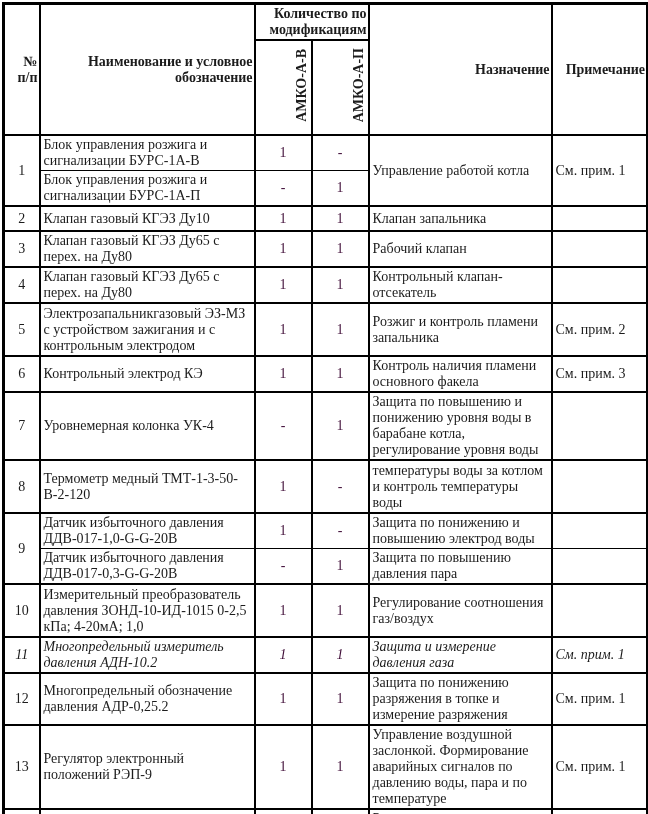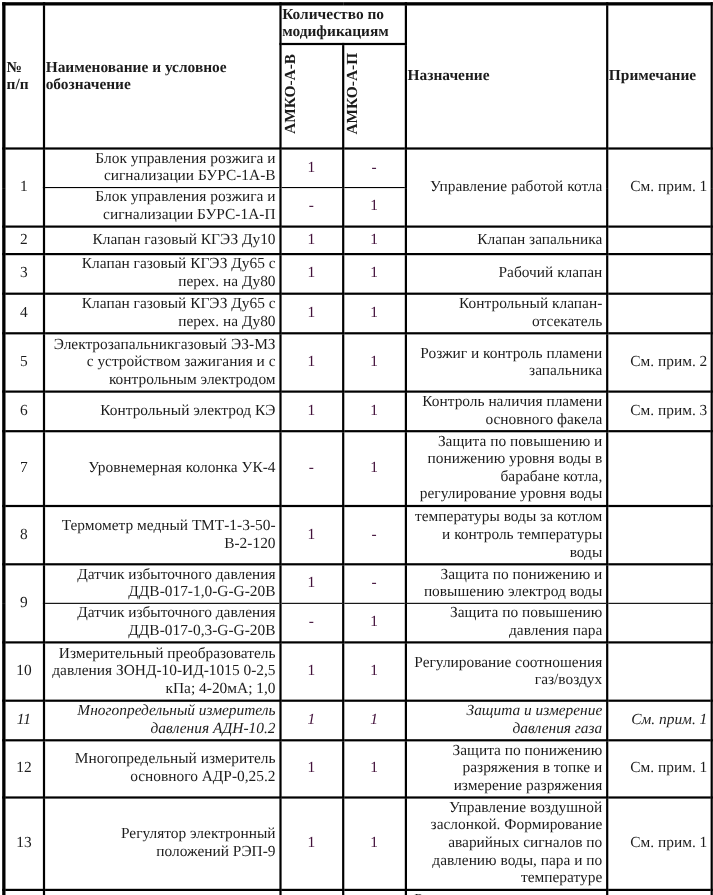--- a/index.html
+++ b/index.html
@@ -11,26 +11,26 @@
   .page { position:relative; width:648px; height:814px; box-sizing:border-box; padding:2px 0 0 2px; overflow:hidden; }
   table.spec { border-collapse:collapse; table-layout:fixed; width:644px; border:3px solid #000; }
   th, td {
     border:2px solid #000;
     font-size:14px; line-height:16px;
     vertical-align:middle;
     padding:1px 3px;
     overflow:hidden;
     word-wrap:break-word;
   }
-  th { font-weight:bold; text-align:left; padding:1px 1px; }
+  th { font-weight:bold; text-align:right; padding:1px 1px; }
   tr.h1 { height:28px; }
   tr.h2 { height:95px; }
   td.c-num { text-align:center; padding:0; }
   td.c-qty { text-align:center; padding:0; color:#42103a; }
-  td.c-name, td.c-purpose, td.c-note { text-align:right; }
+  td.c-name, td.c-purpose, td.c-note { text-align:left; }
   .v-span { writing-mode:vertical-rl; transform:rotate(180deg); white-space:nowrap; display:inline-block; }
   .u-red {
     text-decoration-style:wavy;
     text-decoration-color:#e23434; text-decoration-thickness:1px; text-underline-offset:2px;
   }
   .u-green {
     text-decoration-style:wavy;
     text-decoration-color:#3f9e3f; text-decoration-thickness:1px; text-underline-offset:2px;
   }
   tr td.tb { border-bottom-width:1px; }
@@ -161,21 +161,21 @@
         <tr style="height: 35px; font-style: italic;">
           <td class="c-num">11</td>
           <td class="c-name"><span>Многопредельный  измеритель давления АДН-10.2</span></td>
           <td class="c-qty">1</td>
           <td class="c-qty">1</td>
           <td class="c-purpose"><span>Защита и измерение давления газа</span></td>
           <td class="c-note">См. прим. 1</td>
         </tr>
         <tr style="height: 52px;">
           <td class="c-num">12</td>
-          <td class="c-name"><span>Многопредельный  измеритель основного АДР-0,25.2</span></td>
+          <td class="c-name"><span>Многопредельный  обозначение давления АДР-0,25.2</span></td>
           <td class="c-qty">1</td>
           <td class="c-qty">1</td>
           <td class="c-purpose"><span>Защита по понижению разряжения в топке и измерение разряжения</span></td>
           <td class="c-note">См. прим. 1</td>
         </tr>
         <tr style="height: 80px;">
           <td class="c-num">13</td>
           <td class="c-name"><span>Регулятор электронный положений РЭП-9</span></td>
           <td class="c-qty">1</td>
           <td class="c-qty">1</td>

